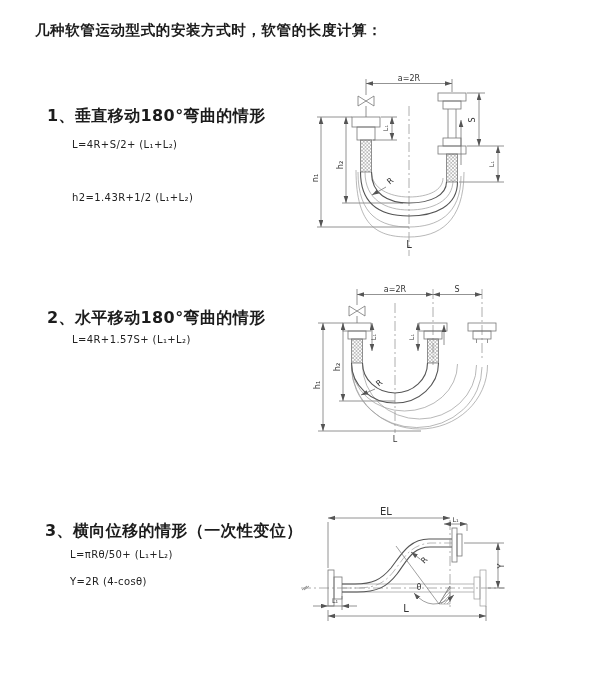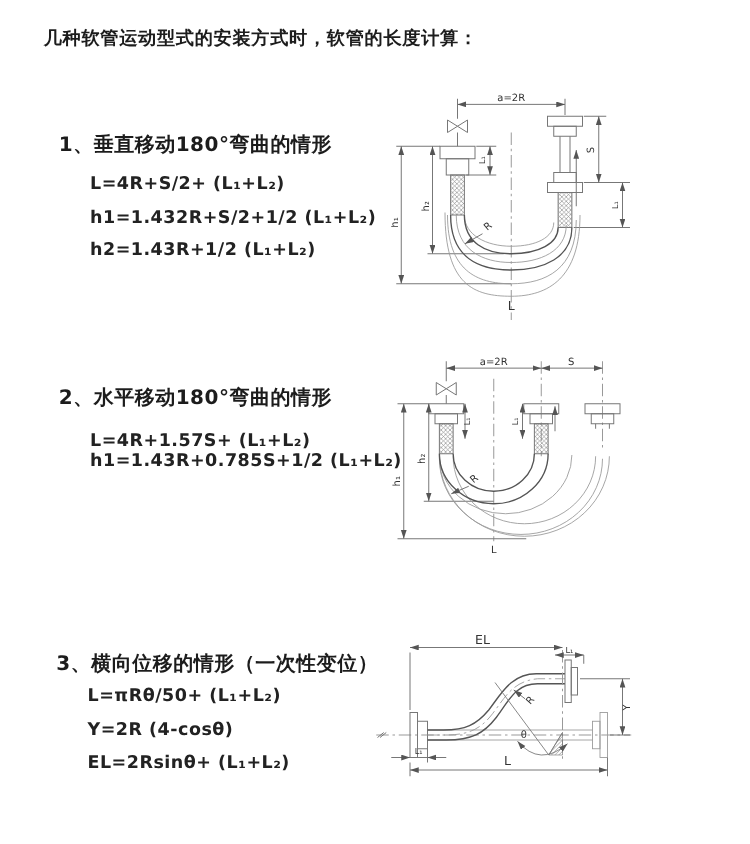--- a/index.html
+++ b/index.html
@@ -1,47 +1,44 @@
 <!DOCTYPE html>
 <html><head>
 <meta charset="utf-8">
 <style>
   html,body{margin:0;padding:0;background:#fff;}
   .page{position:relative;width:600px;height:675px;background:#ffffff;overflow:hidden;
         font-family:"DejaVu Sans","Liberation Sans",sans-serif;color:#1c1c1c;padding-left:44px;}
   .t{position:absolute;white-space:nowrap;}
   .title{font-size:14.5px;font-weight:bold;letter-spacing:0.6px;}
   .heading{font-size:16px;font-weight:bold;letter-spacing:0.4px;}
-  .formula{font-size:14px;font-weight:700;letter-spacing:0.4px;color:#222;}
+  .formula{font-size:10px;font-weight:400;letter-spacing:0.4px;color:#222;}
   svg{position:absolute;}
   svg text{font-family:"DejaVu Sans","Liberation Sans",sans-serif;fill:#333;}
   .dl{font-size:8px;}
   .dls{font-size:6.5px;}
   .dlb{font-size:10px;}
 </style>
 </head>
 <body>
 
 <div class="page">
 
   <div class="t title" style="left:35px;top:21px">几种软管运动型式的安装方式时，软管的长度计算：</div>
 
   <div class="t heading" style="left:47px;top:106px">1、垂直移动180°弯曲的情形</div>
   <div class="t formula" style="left:72px;top:139px">L=4R+S/2+ (L₁+L₂)</div>
-  <div class="t formula" style="left:72px;top:166px">h1=1.432R+S/2+1/2 (L₁+L₂)</div>
   <div class="t formula" style="left:72px;top:192px">h2=1.43R+1/2 (L₁+L₂)</div>
 
   <div class="t heading" style="left:47px;top:308px">2、水平移动180°弯曲的情形</div>
-  <div class="t formula" style="left:72px;top:345px">L=4R+1.57S+ (L₁+L₂)</div>
-  <div class="t formula" style="left:72px;top:361px">h1=1.43R+0.785S+1/2 (L₁+L₂)</div>
+  <div class="t formula" style="left:72px;top:334px">L=4R+1.57S+ (L₁+L₂)</div>
 
   <div class="t heading" style="left:45px;top:521px">3、横向位移的情形（一次性变位）</div>
   <div class="t formula" style="left:70px;top:549px">L=πRθ/50+ (L₁+L₂)</div>
   <div class="t formula" style="left:70px;top:576px">Y=2R (4-cosθ)</div>
-  <div class="t formula" style="left:70px;top:602px">EL=2Rsinθ+ (L₁+L₂)</div>
 
   <svg style="left:313px;top:70px" width="260" height="192" viewBox="0 0 260 192">
     <defs>
       <marker id="a1" markerWidth="8" markerHeight="6" refX="7" refY="2.3" orient="auto-start-reverse" markerUnits="userSpaceOnUse">
           <path d="M0,0 L7,2.3 L0,4.6 Z" fill="#555"></path>
         </marker>
       <pattern id="hp1" width="3.5" height="3.5" patternUnits="userSpaceOnUse">
           <path d="M0,0L3.5,3.5M3.5,0L0,3.5" stroke="#888" stroke-width="0.5"></path>
         </pattern>
     </defs>

